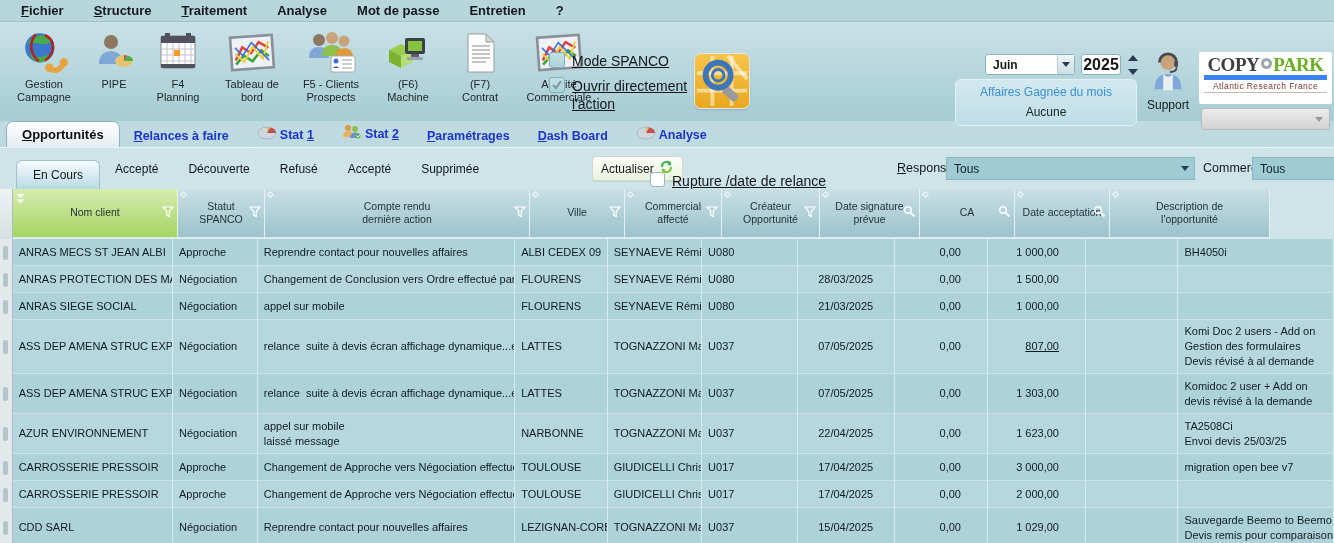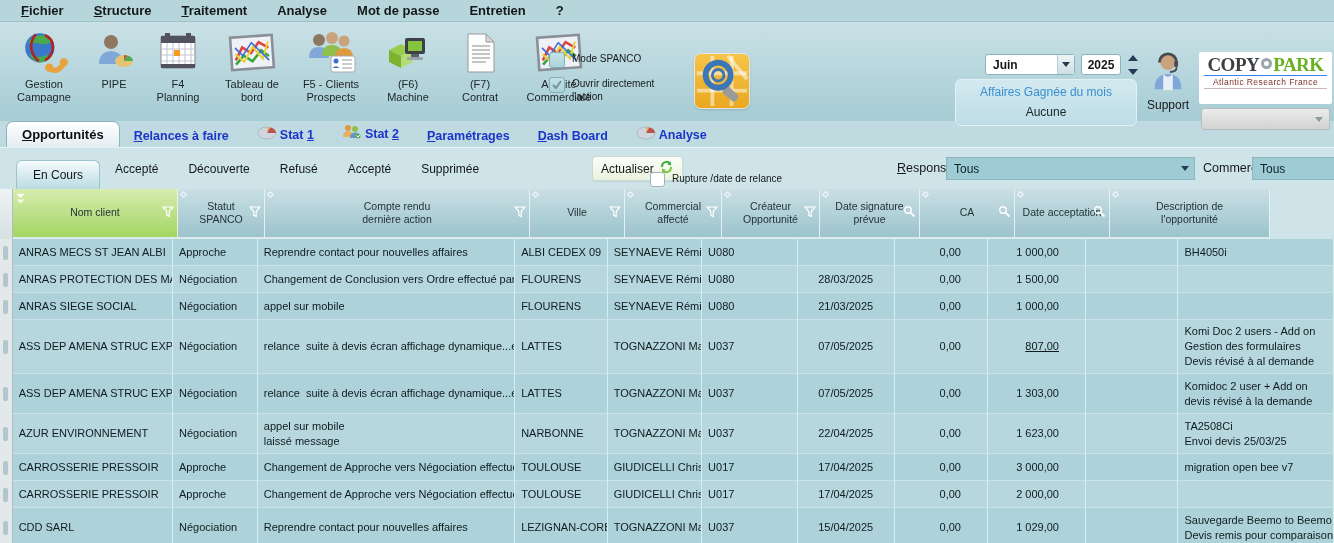--- a/index.html
+++ b/index.html
@@ -20,35 +20,35 @@
   .tbtn { width:72px; display:flex; flex-direction:column; align-items:center; padding-top:3px; }
   .tbtn .ticon { height:50px; display:flex; align-items:center; justify-content:center; }
   .tbtn .tlabel { font-size:11px; line-height:1.2; color:#1c2326; text-align:center; white-space:pre-line; }
   .tbtn:nth-child(1){width:84px;} .tbtn:nth-child(2){width:56px;} .tbtn:nth-child(4){width:76px;}
   .tbtn:nth-child(5){width:82px;} .tbtn:nth-child(8){width:86px;}
 
   .chk-row { position:absolute; display:flex; gap:7px; align-items:flex-start; }
   .chk-box { width:16px; height:16px; border:1px solid #7fb0ba; border-radius:3px;
              background:linear-gradient(#c4e0e5,#aed3da); flex:0 0 auto; display:flex;
              align-items:center; justify-content:center; }
-  .chk-label { font-size:10px; color:#14181a; white-space:pre-line; line-height:1.25; padding-top:1px; }
+  .chk-label { font-size:14px; color:#14181a; white-space:pre-line; line-height:1.25; padding-top:1px;text-decoration:underline; }
 
   .search-big { position:absolute; left:694px; top:31px; width:56px; height:56px; border-radius:7px;
                 background:linear-gradient(#f5c449,#e9a81f); border:1px solid #e6e6e6;
                 box-shadow:0 1px 2px rgba(0,0,0,.15); overflow:hidden; cursor:pointer; }
 
   .month-combo { position:absolute; left:985px; top:32px; width:90px; height:21px; background:#fff;
                  border:1px solid #8ab4bd; border-radius:3px; display:flex; align-items:center; }
   .month-combo .val { flex:1; font-size:12px; font-weight:600; color:#14181a; padding-left:7px; }
   .combo-arrow { width:17px; height:100%; background:linear-gradient(#eef4f6,#cfdfe4);
                  border-left:1px solid #b8cdd2; display:flex; align-items:center; justify-content:center; }
   .tri-down { width:0; height:0; border-left:4px solid transparent; border-right:4px solid transparent;
               border-top:5px solid #273a55; }
   .year-box { position:absolute; left:1081px; top:32px; width:40px; height:21px; background:#fff;
-              border:1px solid #8ab4bd; border-radius:3px; font-size:12px; font-weight:600; color:#14181a;
+              border:1px solid #8ab4bd; border-radius:3px; font-size:16px; font-weight:600; color:#14181a;
               display:flex; align-items:center; justify-content:center; }
   .year-spin { position:absolute; left:1125px; top:30px; width:16px; height:25px; display:flex;
                flex-direction:column; justify-content:space-between; }
   .spin-btn { height:11px; display:flex; align-items:center; justify-content:center; cursor:pointer; }
   .tri-up-s { width:0;height:0;border-left:5px solid transparent;border-right:5px solid transparent;border-bottom:6px solid #273a55; }
   .tri-dn-s { width:0;height:0;border-left:5px solid transparent;border-right:5px solid transparent;border-top:6px solid #273a55; }
 
   .won-panel { position:absolute; left:955px; top:57px; width:182px; height:47px; border-radius:6px;
                border:1px solid #e2f1f4; background:linear-gradient(#d3e9ef,#bddde6);
                display:flex; flex-direction:column; align-items:center; padding-top:5px; }
@@ -60,21 +60,21 @@
   .support-label { font-size:12px; color:#14181a; margin-top:1px; }
 
   .logo { position:absolute; left:1199px; top:30px; width:133px; height:52px; background:#fff;
           border-radius:2px; padding:3px 5px 2px; display:flex; flex-direction:column; align-items:center; }
   .logo-top { font-family:"Liberation Serif", serif; font-weight:bold; font-size:19px; line-height:20px;
               letter-spacing:-0.5px; display:flex; align-items:center; }
   .logo-copy { color:#3d4043; }
   .logo-park { color:#6ab023; }
   .logo-swoosh { display:inline-block; width:11px; height:11px; border:3px solid #9aa6ad; border-radius:50%;
                  margin:0 1px 4px 2px; }
-  .logo-tagline { width:100%; border-top:1px solid #3b82f6; border-bottom:1px solid #c9b9b5;
+  .logo-tagline { width:100%; border-top:5px solid #3b82f6; border-bottom:1px solid #c9b9b5;
                   color:#7a352c; font-size:8.5px; text-align:center; padding:1px 0; letter-spacing:0.4px; }
   .logo-combo { position:absolute; left:1201px; top:86px; width:129px; height:22px;
                 background:linear-gradient(#ececec,#d2d2d2); border:1px solid #b7bcbe; border-radius:3px;
                 display:flex; align-items:center; justify-content:flex-end; }
   .logo-combo .tri-down { border-top-color:#8d9aa1; margin-right:6px; }
 
   
   #tabbar { height:26px; display:flex; align-items:flex-end; padding-left:6px; }
   .tab-active { background:linear-gradient(#ffffff,#e3edf1); border:1px solid #8fb4bd; border-bottom:none;
                 border-radius:7px 7px 0 0; height:26px; padding:0 15px; display:flex; align-items:center;

